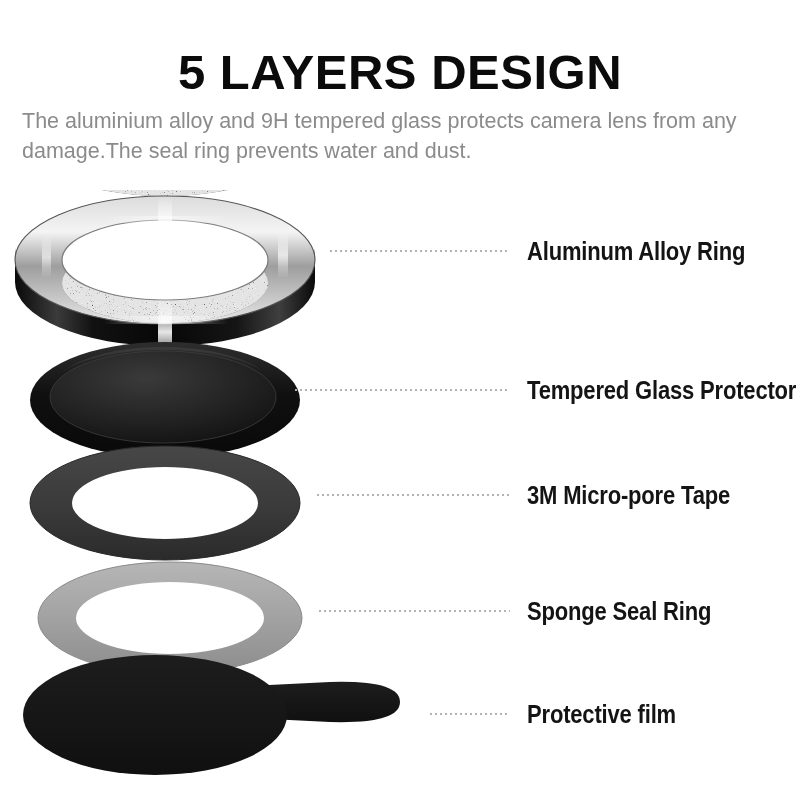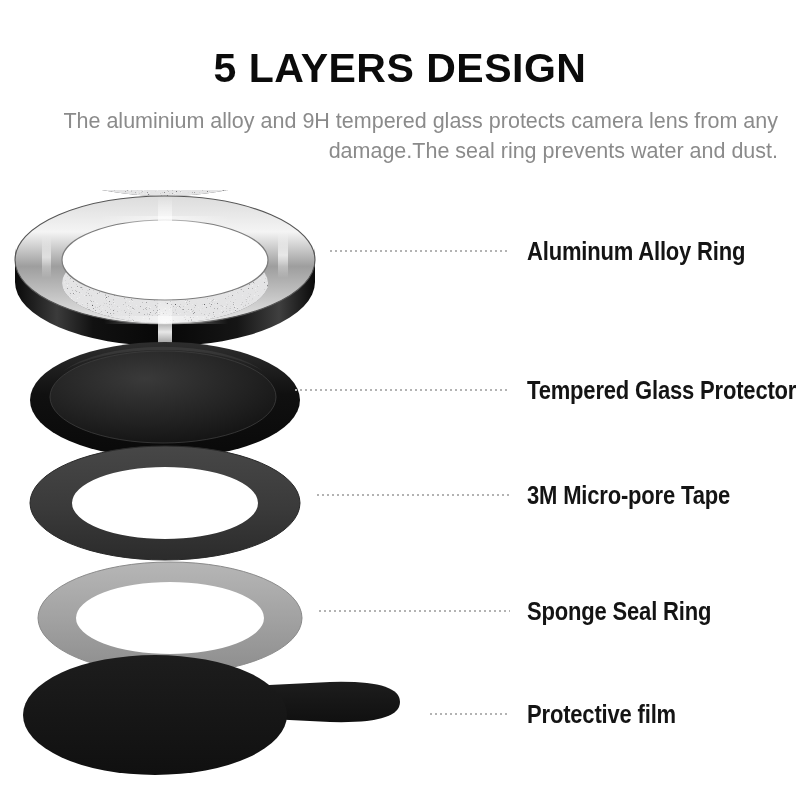--- a/index.html
+++ b/index.html
@@ -23,31 +23,31 @@
     width: 800px;
   }
   #title {
     position: absolute;
     top: 48px;
     left: 0;
     width: 800px;
     text-align: center;
     font-family: "Liberation Sans", sans-serif;
     font-weight: bold;
-    font-size: 41px;
+    font-size: 49px;
     letter-spacing: 0.5px;
     color: #0b0b0b;
     line-height: 1;
   }
   #subtitle {
     position: absolute;
     top: 106px;
     left: 22px;
     width: 756px;
-    text-align: right;
+    text-align: left;
     font-family: "Liberation Sans", sans-serif;
     font-size: 21.5px;
     line-height: 30px;
     color: #8b8b8b;
     font-weight: 400;
   }
 
   
   #stack {
     position: absolute;

